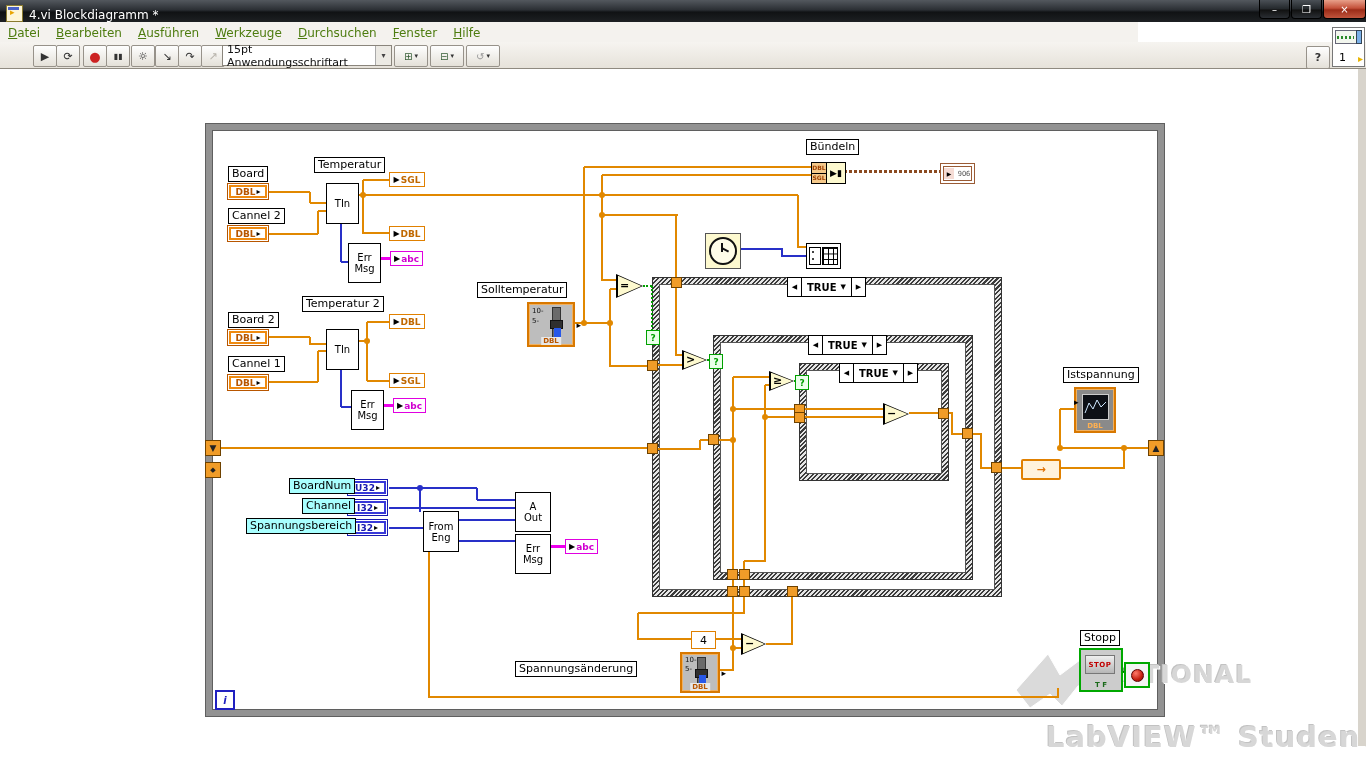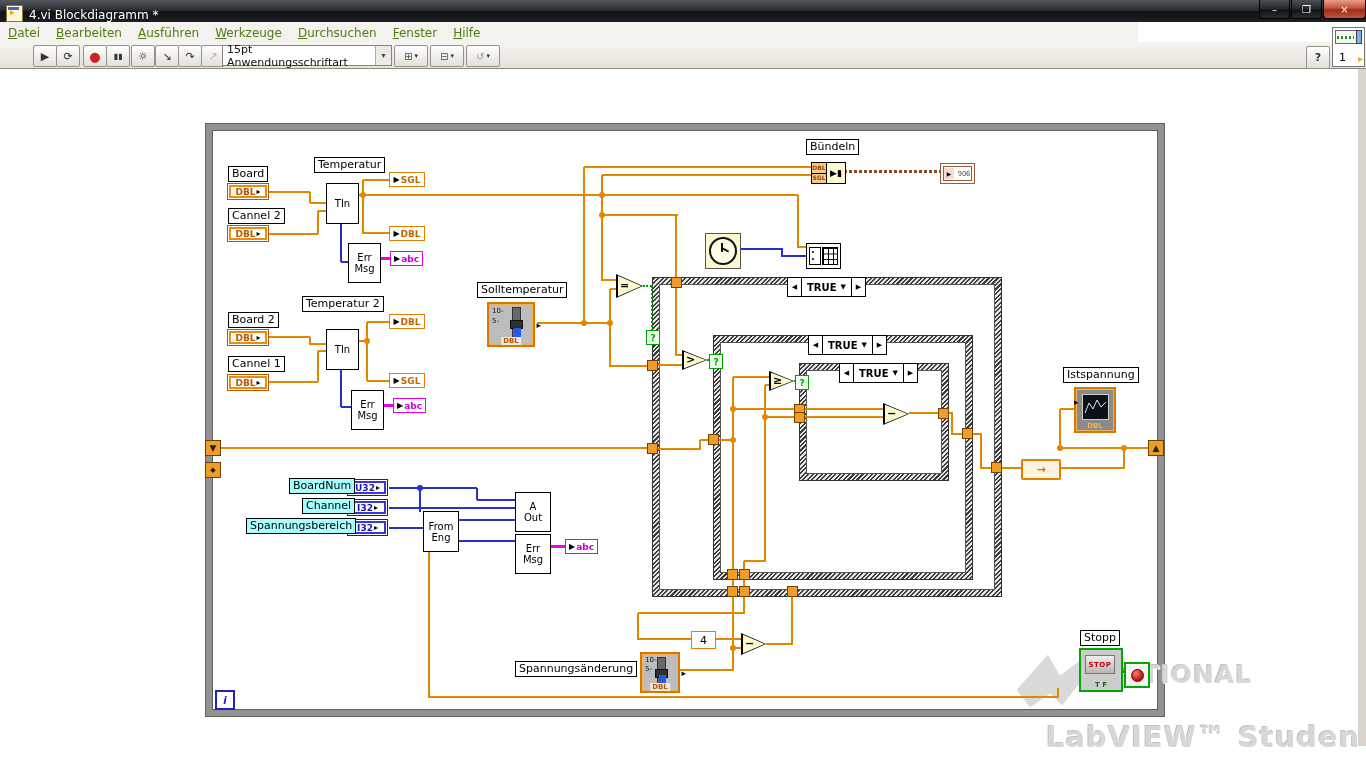--- a/index.html
+++ b/index.html
@@ -75,21 +75,21 @@
   .sel{position:absolute;height:18px;background:#fff;border:1px solid #000;z-index:46;display:flex;
     align-items:stretch;font-size:10px;font-weight:bold;color:#000;}
   .sel .arr{width:13px;display:flex;align-items:center;justify-content:center;font-size:7px;border-right:1px solid #000;}
   .sel .arr.r{border-right:none;border-left:1px solid #000;}
   .sel .txt{display:flex;align-items:center;padding:0 5px;gap:4px;}
   .sel .dd{font-size:7px;}
   .qsel{position:absolute;width:12px;height:13px;background:#eaffea;border:1px solid #00a000;z-index:36;
     color:#00a000;font-size:9px;font-weight:bold;display:flex;align-items:center;justify-content:center;}
   .sreg{position:absolute;width:16px;height:16px;background:#f09c28;border:1px solid #6e4200;z-index:36;
     box-sizing:border-box;display:flex;align-items:center;justify-content:center;font-size:9px;color:#222;}
-  .slider{position:absolute;background:#bdbdbd;border:2px solid #d87800;box-shadow:0 0 0 1px #f0b060 inset;z-index:30;}
+  .slider{position:absolute;background:#bdbdbd;border:2px solid #d87800;box-shadow:0 0 0 1px #f0b060 inset;z-index:30;margin-left:40px;}
   .slider .st{position:absolute;left:3px;font-size:7px;color:#111;line-height:8px;}
   .slider .strack{position:absolute;right:12px;top:3px;width:7px;height:78%;background:#6a6a6a;border:1px solid #333;}
   .slider .sknob{position:absolute;right:10px;top:40%;width:11px;height:7px;background:#2f2f2f;border:1px solid #111;}
   .slider .sfill{position:absolute;right:12px;bottom:16%;width:7px;height:26%;background:#2858e8;}
   .slider .stype{position:absolute;left:50%;transform:translateX(-50%);bottom:0;font-size:7px;font-weight:bold;
     color:#b85600;background:#e8e8e8;padding:0 2px;line-height:8px;}
   .slider .snub{position:absolute;right:-8px;top:38%;font-size:9px;color:#000;}
   .nubL{position:absolute;left:-2px;top:8px;font-size:9px;color:#000;z-index:3;}
   #chartico{left:1074px;top:387px;width:38px;height:42px;background:#8a8a8a;border:2px solid #d87800;
     box-shadow:0 0 0 1px #f0b060 inset;z-index:30;position:absolute;}

